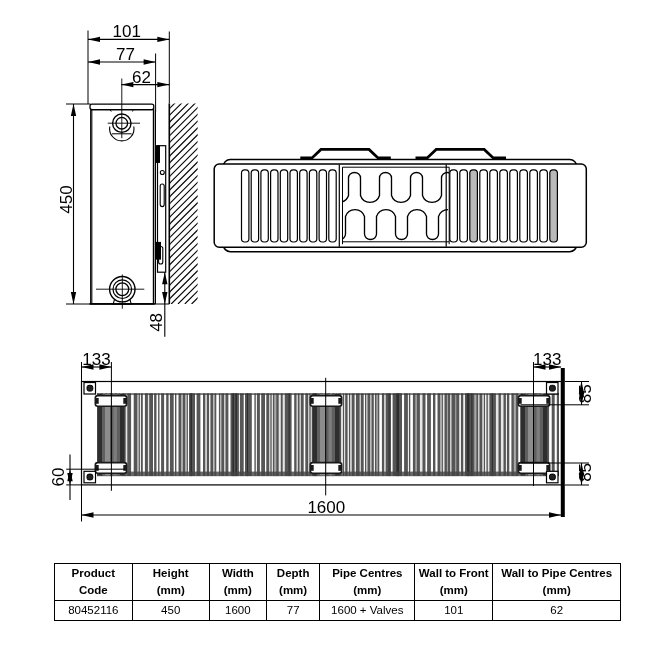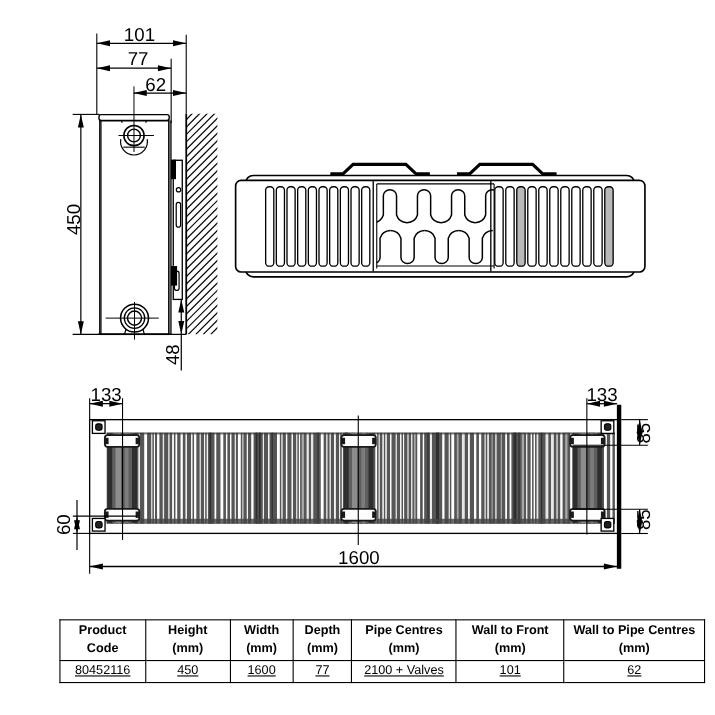--- a/index.html
+++ b/index.html
@@ -3,21 +3,21 @@
 <meta charset="utf-8">
 <style>
   html,body { margin:0; padding:0; background:#fff; width:650px; height:650px; overflow:hidden; }
   * { box-sizing: border-box; }
   .page { position:relative; width:650px; height:650px; font-family:"Liberation Sans", sans-serif;border-radius:25px; }
   svg text { font-family:"Liberation Sans", sans-serif; }
   table.spec { position:absolute; left:54px; top:563px; border-collapse:collapse; table-layout:fixed;
     font-family:"Liberation Sans", sans-serif; font-size:11.5px; color:#000; }
   table.spec td { border:1px solid #000; text-align:center; vertical-align:middle; padding:0; line-height:1.5; }
   table.spec tr.hd td { height:37px;font-weight:bold; }
-  table.spec tr.dt td { height:20px;text-decoration:underline; }
+  table.spec tr.dt td { height:20px; }
 </style>
 </head>
 <body>
 <div class="page">
 
 <svg width="650" height="650" viewBox="0 0 650 650">
 
 <g clip-path="url(#wallclip)">
 <line x1="-60" y1="304" x2="150" y2="94" stroke="#000" stroke-width="1.1" stroke-linecap="butt"></line>
 <line x1="-53.2" y1="304" x2="156.8" y2="94" stroke="#000" stroke-width="1.1" stroke-linecap="butt"></line>
@@ -427,27 +427,27 @@
 </svg>
 
 <table class="spec">
   <tbody>
         <tr class="hd">
           <td style="width:77.7px">Product<br>Code</td>
           <td style="width:77px">Height<br>(mm)</td>
           <td style="width:57.3px">Width<br>(mm)</td>
           <td style="width:53.3px">Depth<br>(mm)</td>
           <td style="width:95.0px">Pipe Centres<br>(mm)</td>
-          <td style="width:98px">Wall to Front<br>(mm)</td>
+          <td style="width:78px">Wall to Front<br>(mm)</td>
           <td style="width:127.8px">Wall to Pipe Centres<br>(mm)</td>
         </tr>
   <tr class="dt">
           <td>80452116</td>
           <td>450</td>
           <td>1600</td>
           <td>77</td>
-          <td>2100 + Valves</td>
+          <td>1600 + Valves</td>
           <td>101</td>
           <td>62</td>
         </tr>
 </tbody>
     </table>
 </div>
 
 </body></html>

